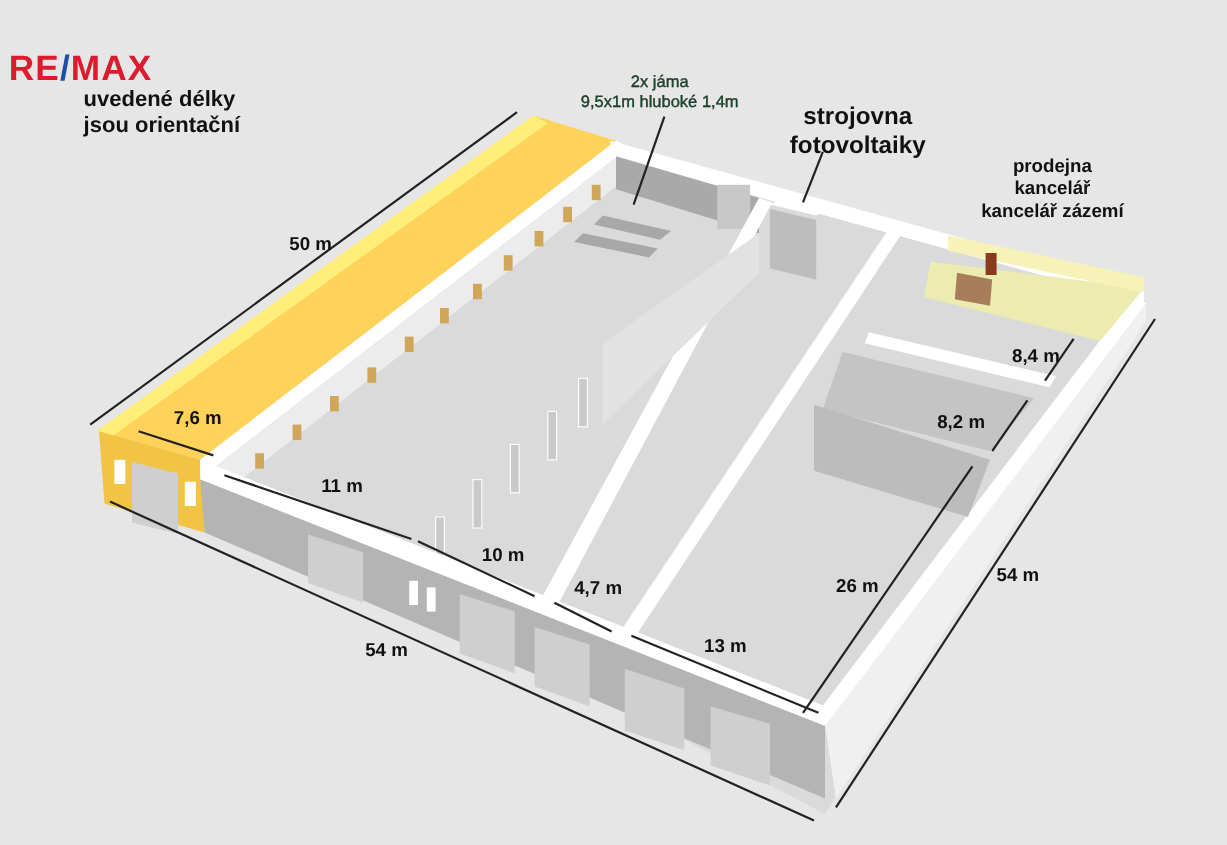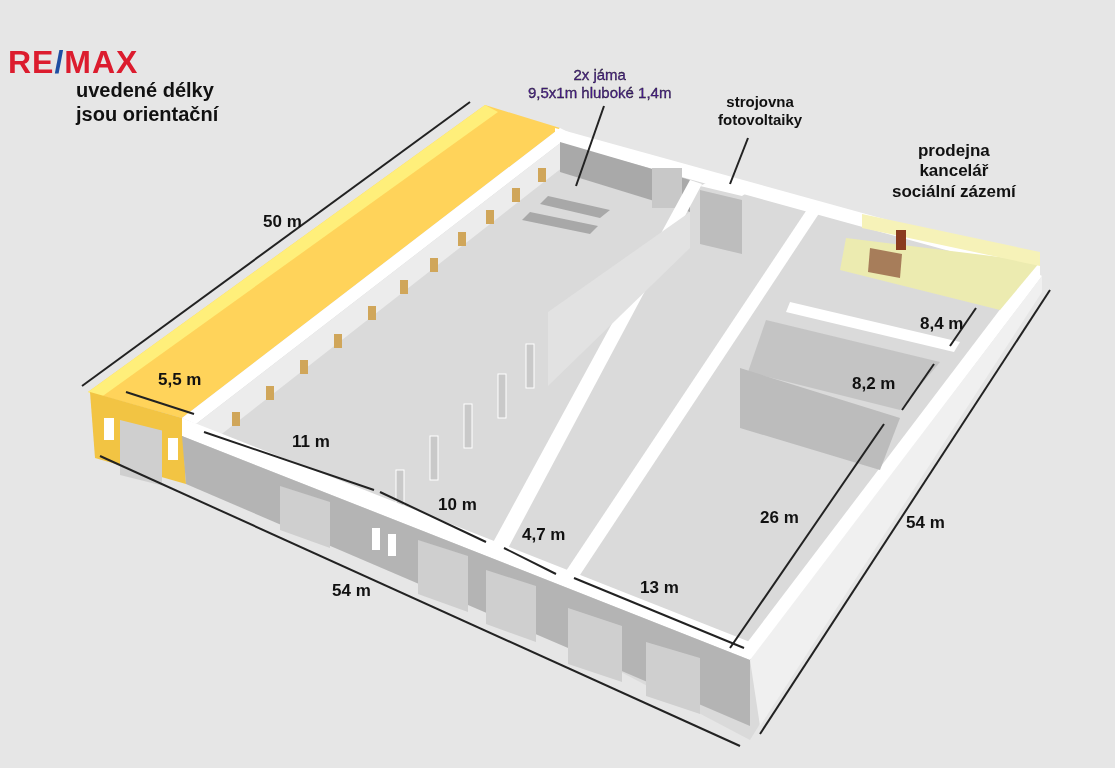--- a/index.html
+++ b/index.html
@@ -15,22 +15,22 @@
     font-family: Liberation Sans, sans-serif;
     font-weight: bold; font-size: 32px; letter-spacing: 1px;
     color: #dc1c2e; line-height: 1;
   }
   .logo .slash { color: #1f4ea3; }
   .lbl {
     position: absolute; font-weight: bold; color: #111;
     text-align: center; line-height: 1.2; white-space: nowrap;
   }
   .note { left: 76px; top: 78px; font-size: 20px; text-align: left; }
-  .pit  { left: 528px; top: 66px; font-size: 15px; font-weight: normal; color: #4c1d95; -webkit-text-stroke: 0.3px #111; }
-  .machine { left: 718px; top: 93px; font-size: 15px; }
+  .pit  { left: 528px; top: 66px; font-size: 15px; font-weight: normal; color: #14532d; -webkit-text-stroke: 0.3px #111; }
+  .machine { left: 718px; top: 93px; font-size: 22px; }
   .shop { left: 892px; top: 141px; font-size: 17px; }
   .dim { font-size: 17px; }
 </style>
 </head>
 <body>
 
 <svg id="plan" viewBox="0 0 1115 768" xmlns="http://www.w3.org/2000/svg">
 
   <polygon points="90,392 555,130 1040,268 750,740" fill="#dadada"></polygon>
 
@@ -134,26 +134,26 @@
 </div>
 
 <div class="lbl machine">
   <div>strojovna</div>
   <div>fotovoltaiky</div>
 </div>
 
 <div class="lbl shop">
   <div>prodejna</div>
   <div>kancelář</div>
-  <div>sociální zázemí</div>
+  <div>kancelář zázemí</div>
 </div>
 
 <div class="lbl dim" style="left:236px;top:212px;margin-left:27px;">50 m</div>
-<div class="lbl dim" style="left:158px;top:370px;">5,5 m</div>
+<div class="lbl dim" style="left:158px;top:370px;">7,6 m</div>
 <div class="lbl dim" style="left:292px;top:432px;">11 m</div>
 <div class="lbl dim" style="left:438px;top:495px;">10 m</div>
 <div class="lbl dim" style="left:522px;top:525px;">4,7 m</div>
 <div class="lbl dim" style="left:640px;top:578px;">13 m</div>
-<div class="lbl dim" style="left:760px;top:508px;">26 m</div>
+<div class="lbl dim" style="left:760px;top:523px;">26 m</div>
 <div class="lbl dim" style="left:900px;top:314px;margin-left:20px;">8,4 m</div>
 <div class="lbl dim" style="left:852px;top:374px;">8,2 m</div>
 <div class="lbl dim" style="left:332px;top:581px;">54 m</div>
 <div class="lbl dim" style="left:906px;top:513px;">54 m</div>
 
 </body></html>

